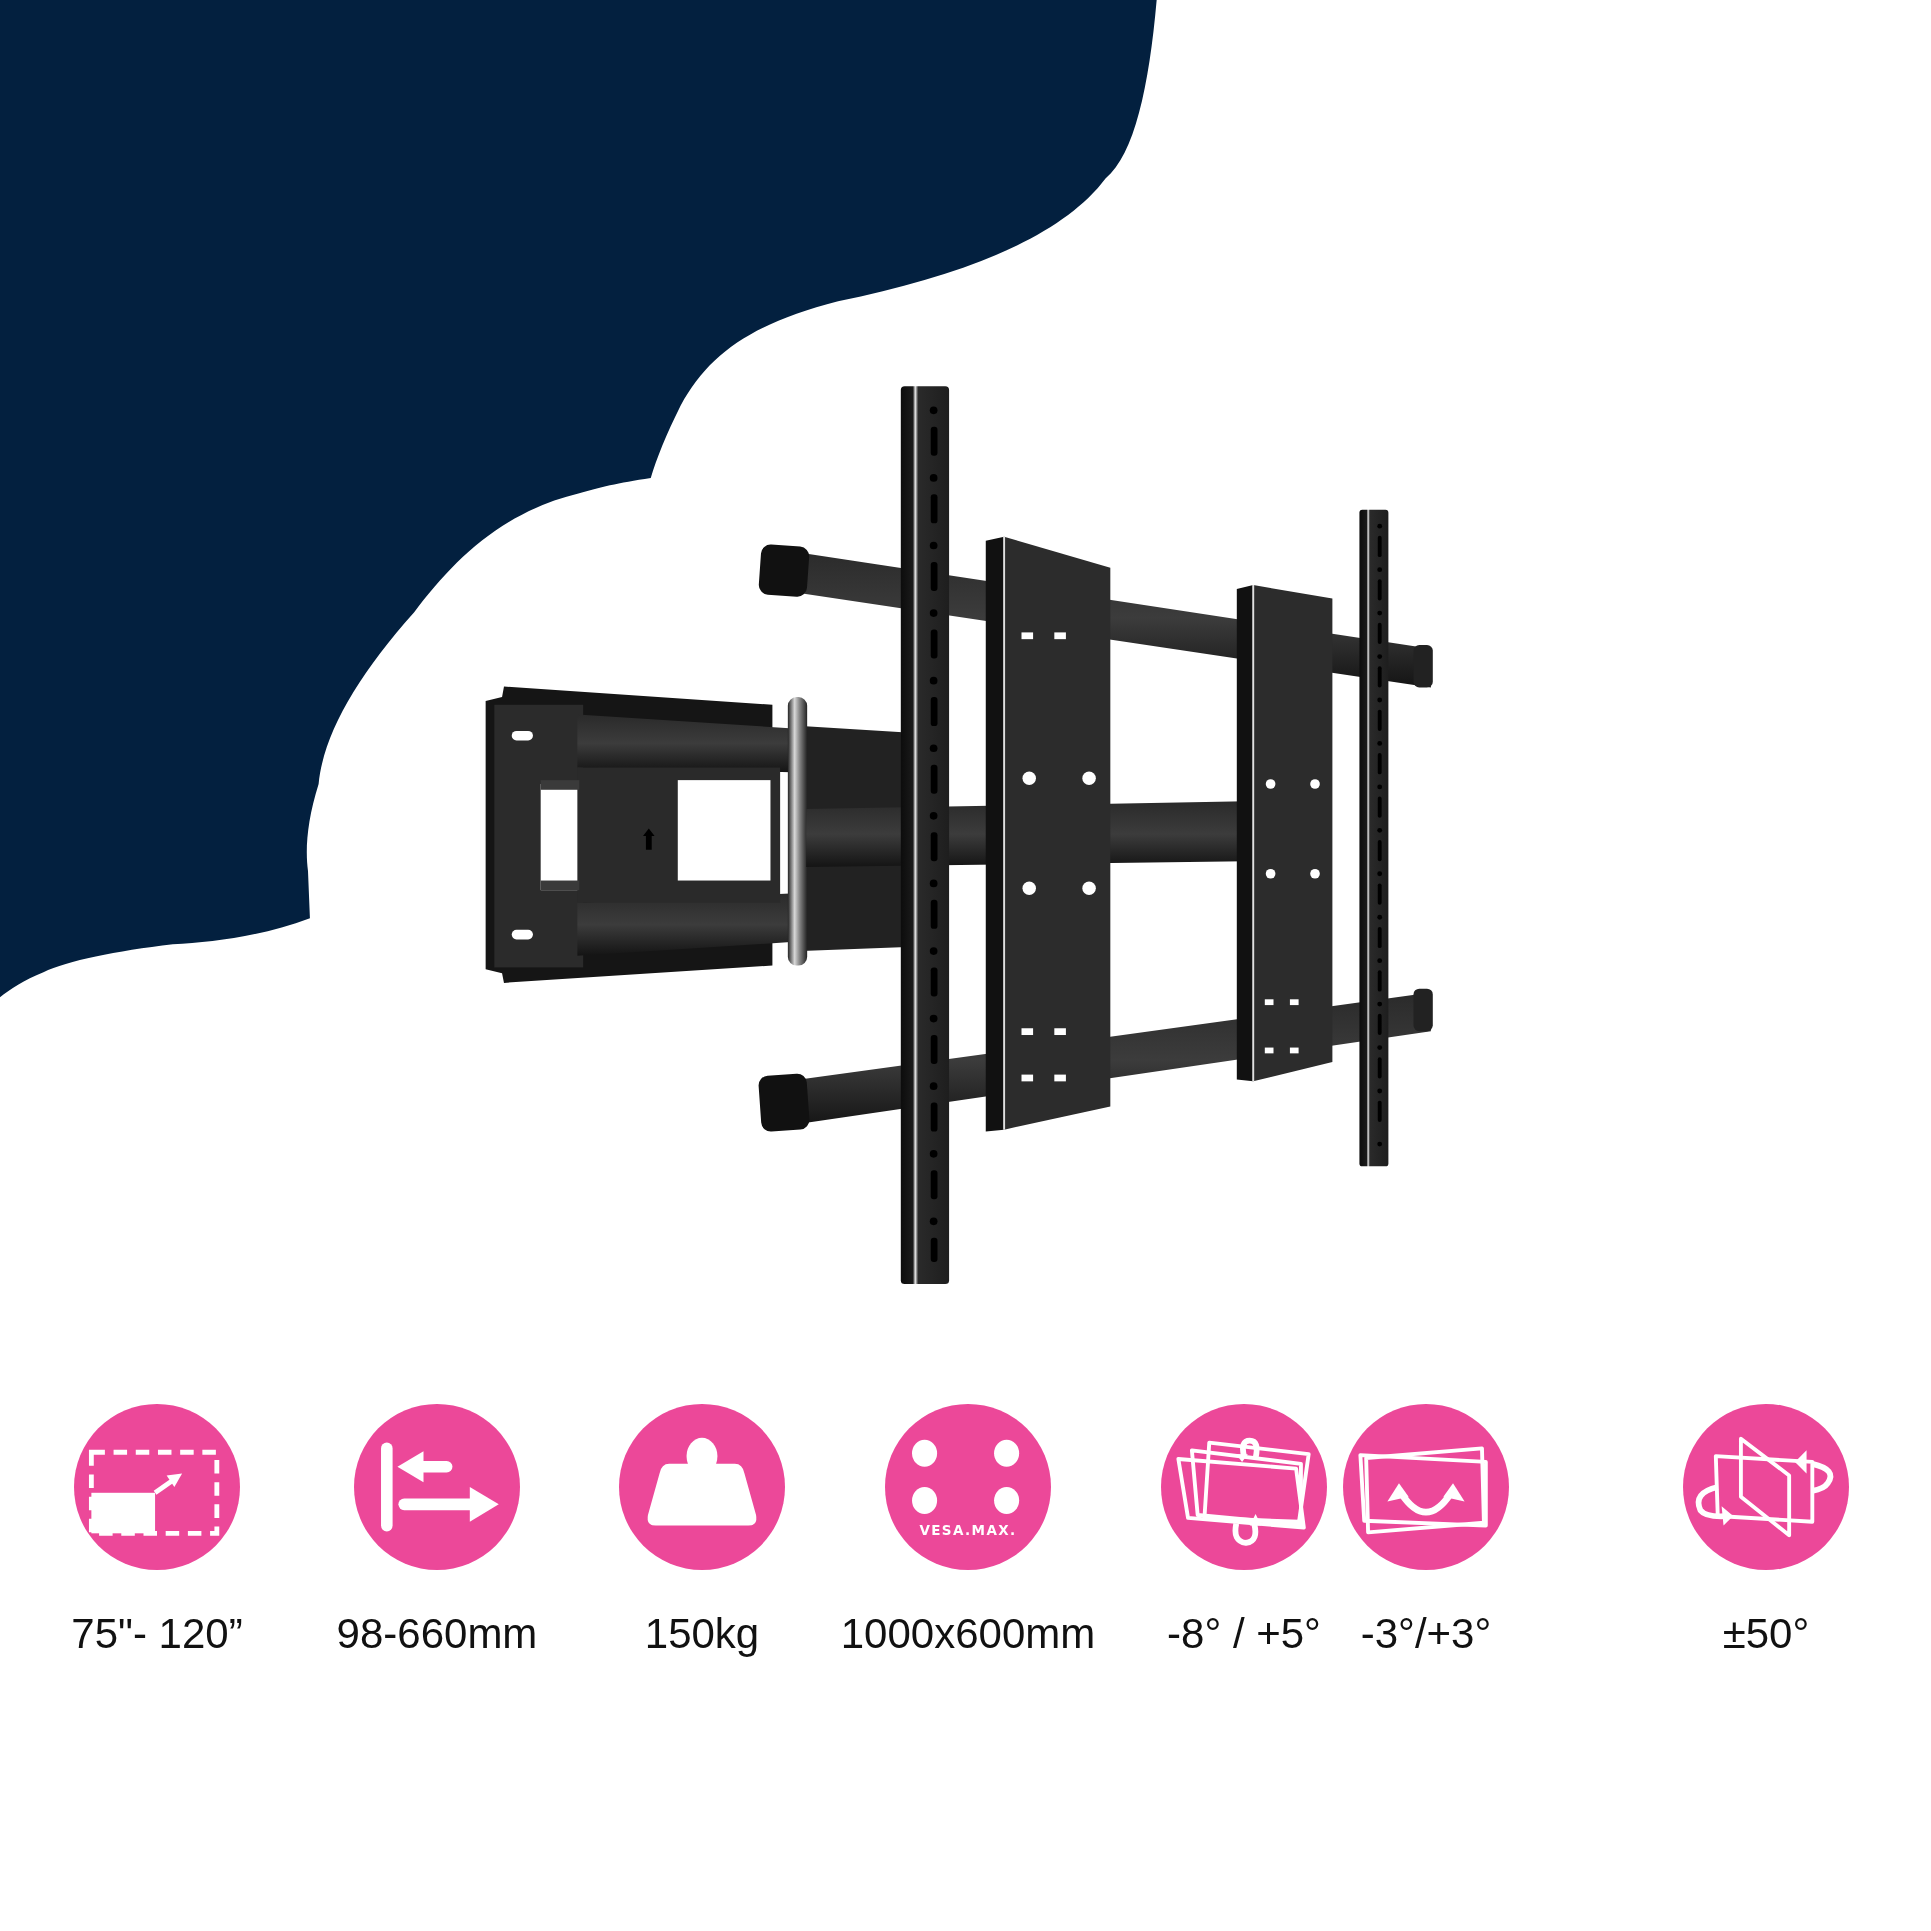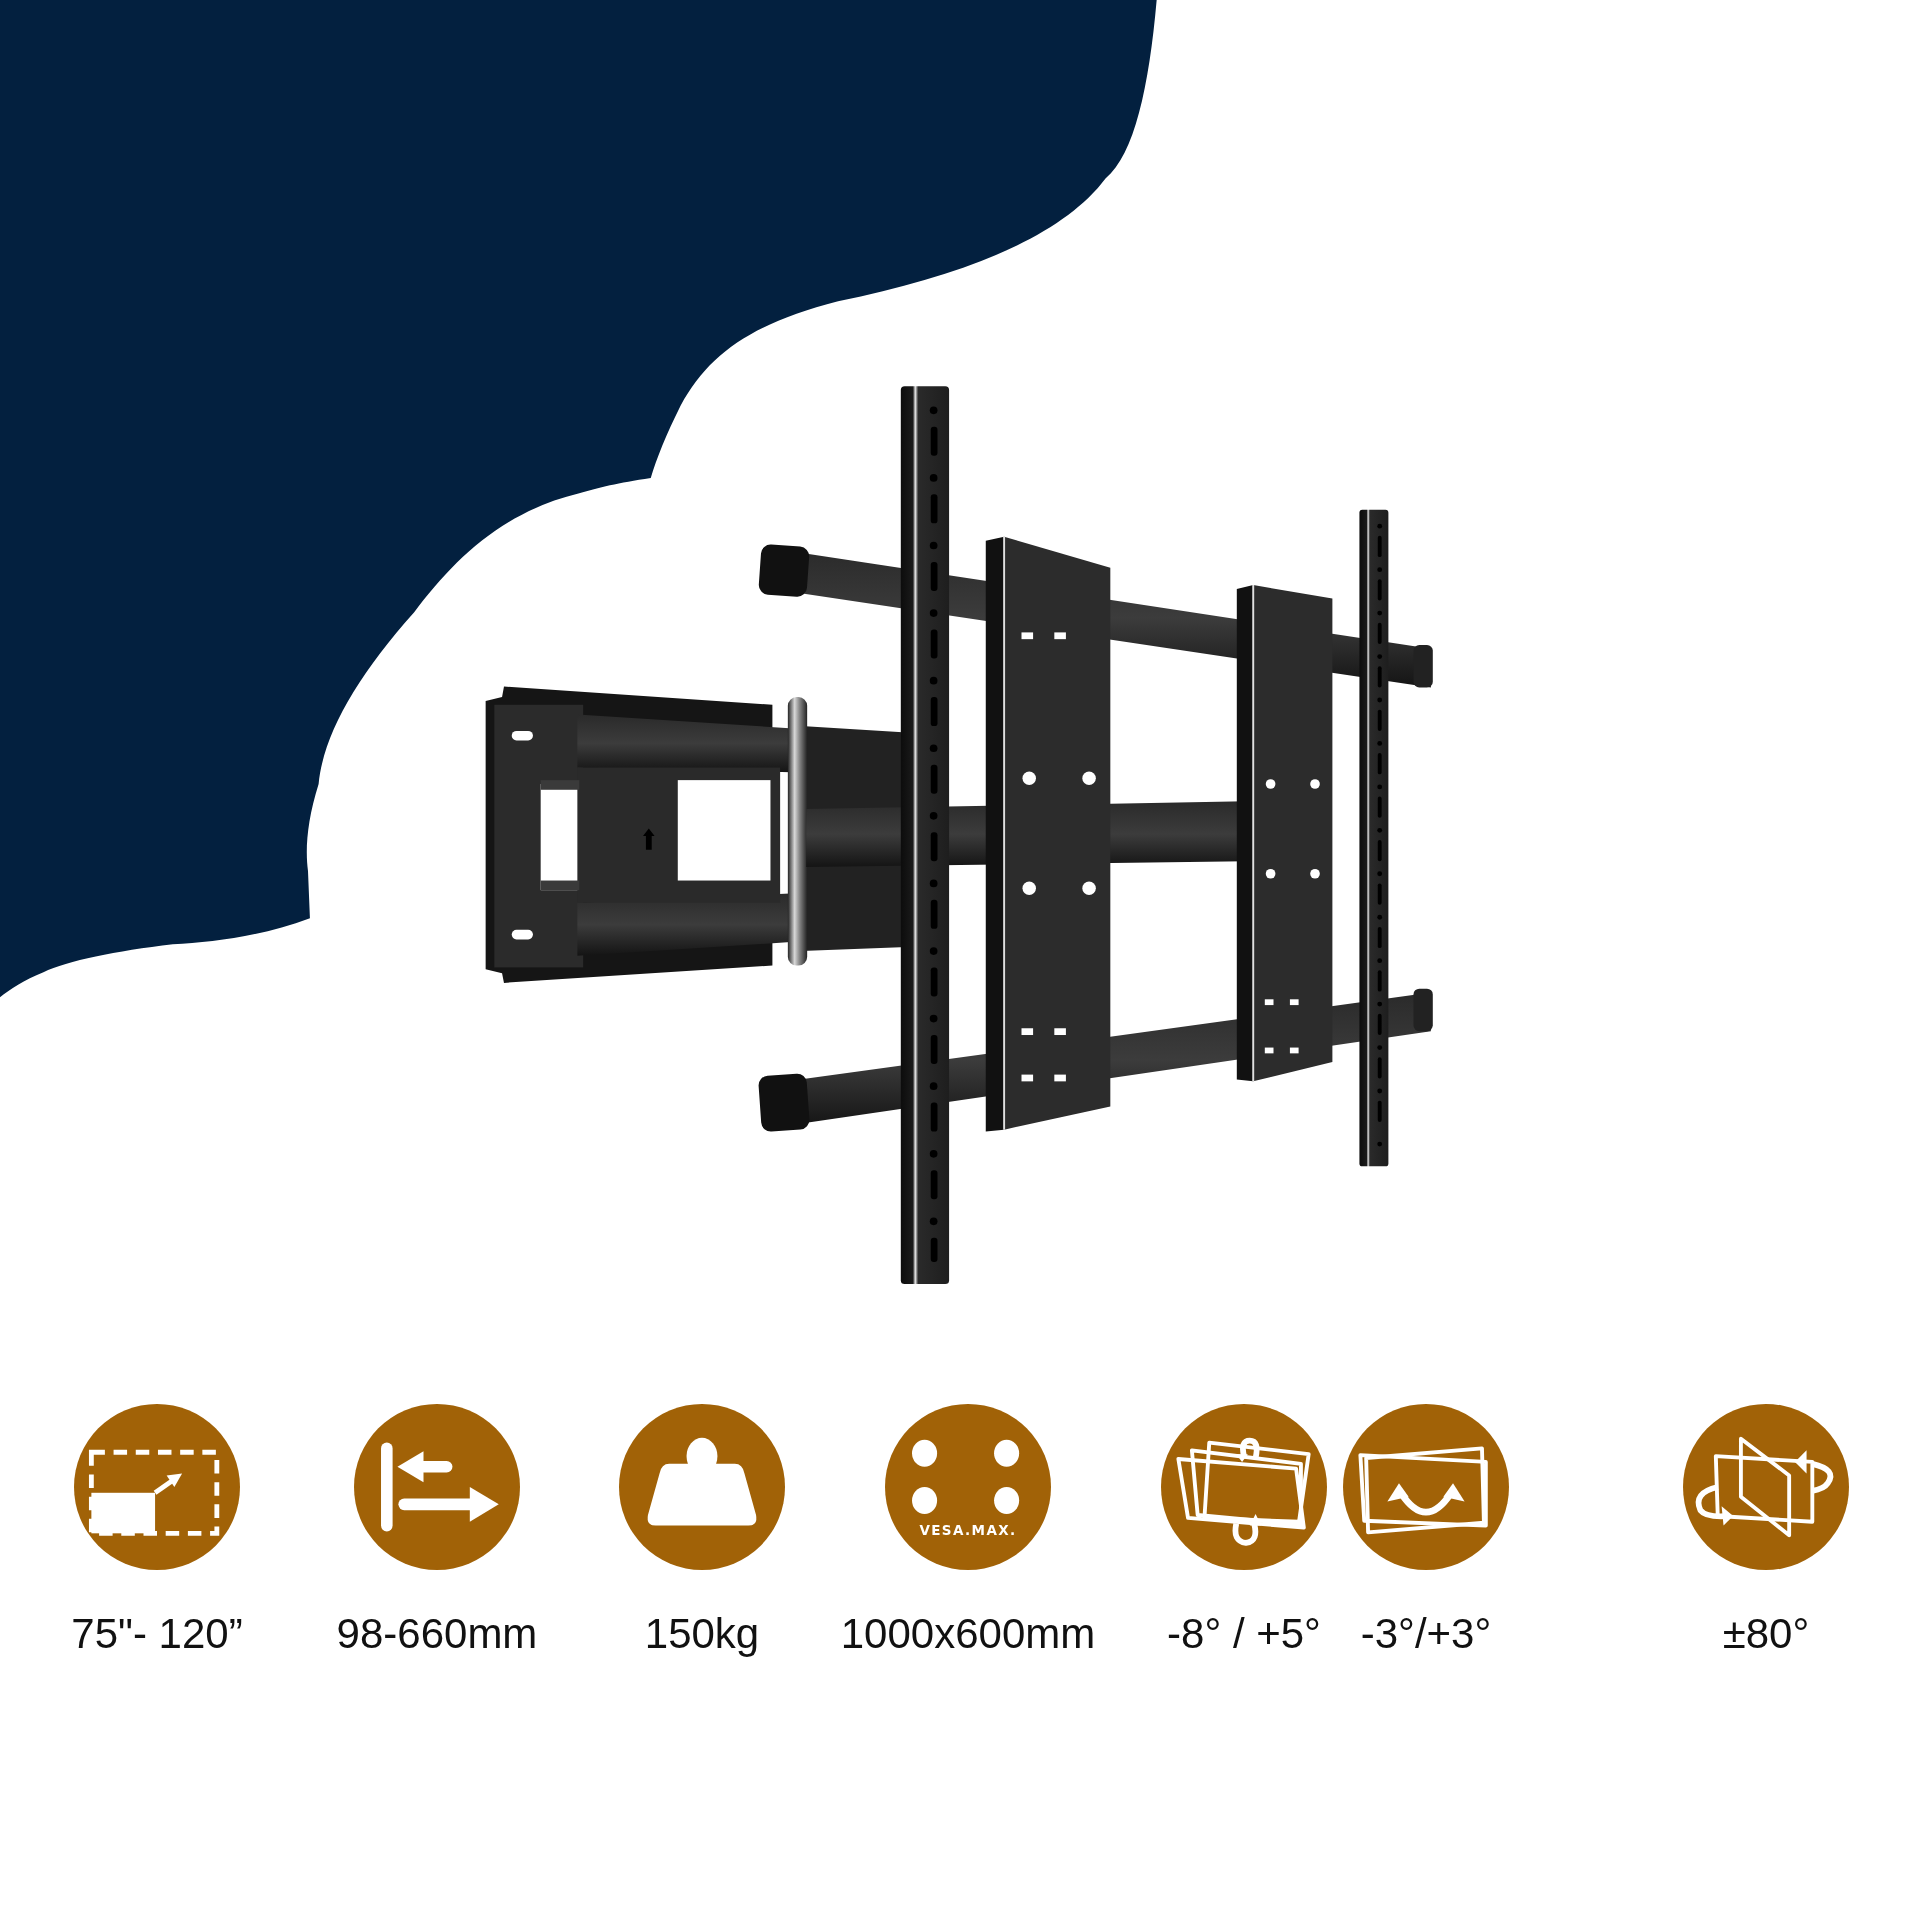--- a/index.html
+++ b/index.html
@@ -3,21 +3,21 @@
 <meta charset="utf-8">
 <style>
   html, body { margin: 0; padding: 0; background: #ffffff; }
   body { width: 1931px; height: 1931px; position: relative; overflow: hidden;
          font-family: "Liberation Sans", "DejaVu Sans", sans-serif; }
   .bg-shape { position: absolute; left: 0; top: 0; width: 1931px; height: 1931px; }
   .product { position: absolute; left: 0; top: 0; width: 1931px; height: 1931px; }
   .feature { position: absolute; top: 1404px; width: 290px; margin-left: -145px;
              display: flex; flex-direction: column; align-items: center; }
   .feature-icon { width: 166px; height: 166px; border-radius: 50%;
-                  background: #a16207; position: relative; }
+                  background: #ec4899; position: relative; }
   .feature-icon svg { position: absolute; left: 0; top: 0; width: 166px; height: 166px; }
   .feature-label { margin-top: 39px; font-size: 42px; line-height: 50px; color: #111111;
                    white-space: nowrap; text-align: center; }
 </style>
 </head>
 <body>
 
 <svg class="bg-shape" viewBox="0 0 2000 2000">
   <path d="M0 0 L1198 0 C1190 90 1175 160 1145 185 C1100 245 1000 285 868 312 C780 335 735 365 705 420 C690 450 680 475 674 495 C640 500 620 505 600 511 C520 530 470 580 429 634 C370 700 335 760 330 812 C318 850 316 880 319 902 L321 951 C270 970 220 976 179 978 C120 985 70 995 45 1007 C25 1015 10 1025 0 1033 Z" fill="#03203F"></path>
 </svg>
@@ -254,15 +254,15 @@
   <div class="feature-icon">
     <svg viewBox="0 0 172 172" fill="none" stroke="#fff" stroke-width="4" stroke-linejoin="round">
       <polygon points="34,54 134,60 134,122 36,116"></polygon>
       <polygon points="60,36 110,74 110,136 60,96"></polygon>
       <path d="M36 86 Q10 92 18 110 Q24 118 48 116" stroke-width="6"></path>
       <polygon points="52,116 40,106 42,126" fill="#fff" stroke="none"></polygon>
       <path d="M134 62 Q160 68 150 82 Q146 88 134 90" stroke-width="6"></path>
       <polygon points="116,60 128,48 128,72" fill="#fff" stroke="none"></polygon>
     </svg>
   </div>
-  <div class="feature-label">±80°</div>
+  <div class="feature-label">±50°</div>
 </div>
 
 
 </body></html>

